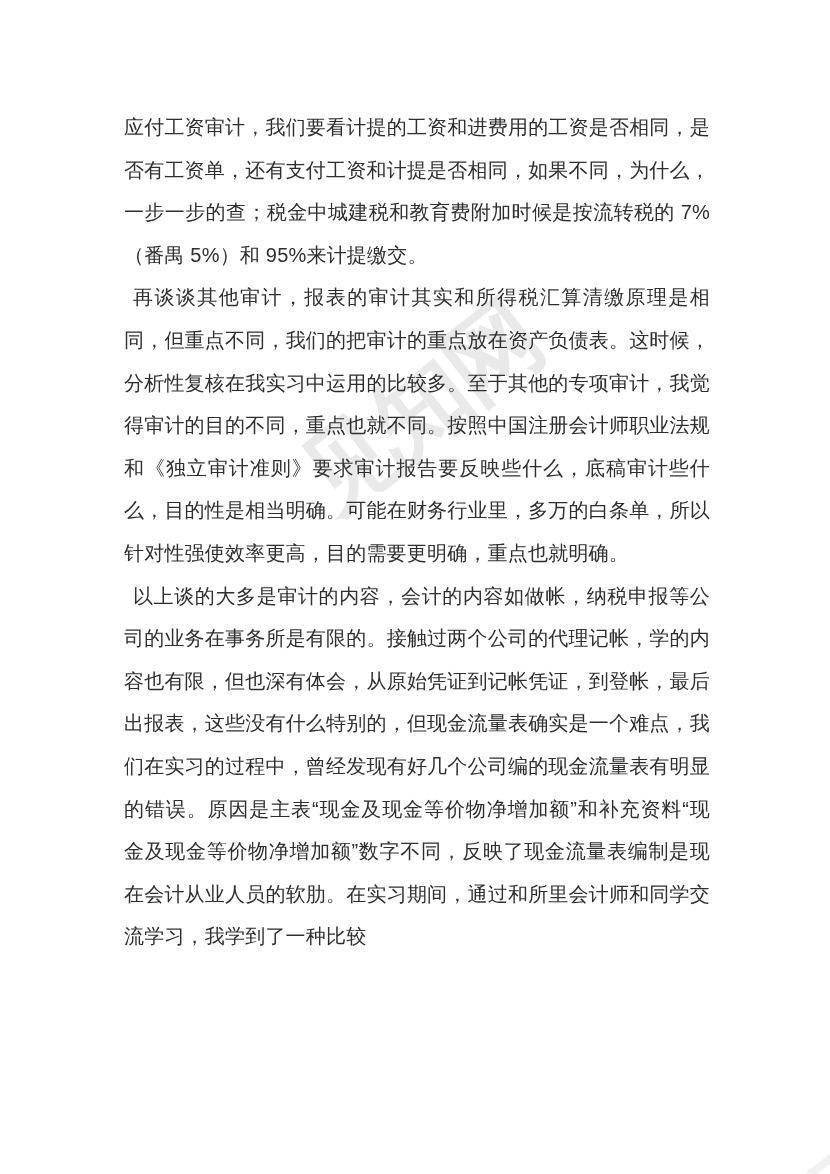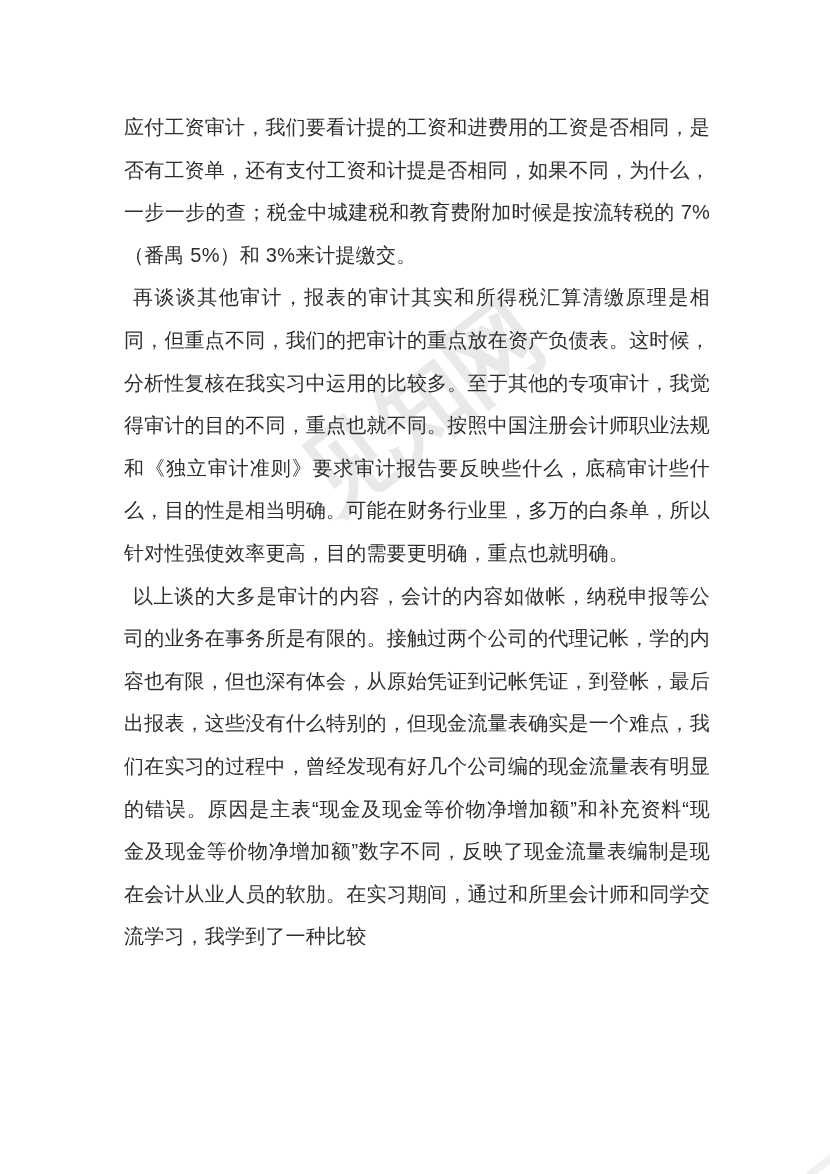--- a/index.html
+++ b/index.html
@@ -69,18 +69,18 @@
 </head>
 <body>
 
 <div class="page">
 
   <div class="watermark wm-center">见知网</div>
 
   <div class="watermark wm-corner">见知网</div>
 
   <div class="doc-body">
-    <p class="para">应付工资审计，我们要看计提的工资和进费用的工资是否相同，是否有工资单，还有支付工资和计提是否相同，如果不同，为什么，一步一步的查；税金中城建税和教育费附加时候是按流转税的 7%（番禺 5%）和 3%来计提缴交。</p>
+    <p class="para">应付工资审计，我们要看计提的工资和进费用的工资是否相同，是否有工资单，还有支付工资和计提是否相同，如果不同，为什么，一步一步的查；税金中城建税和教育费附加时候是按流转税的 7%（番禺 5%）和 95%来计提缴交。</p>
     <p class="para indent">再谈谈其他审计，报表的审计其实和所得税汇算清缴原理是相同，但重点不同，我们的把审计的重点放在资产负债表。这时候，分析性复核在我实习中运用的比较多。至于其他的专项审计，我觉得审计的目的不同，重点也就不同。按照中国注册会计师职业法规和《独立审计准则》要求审计报告要反映些什么，底稿审计些什么，目的性是相当明确。可能在财务行业里，多万的白条单，所以针对性强使效率更高，目的需要更明确，重点也就明确。</p>
     <p class="para indent">以上谈的大多是审计的内容，会计的内容如做帐，纳税申报等公司的业务在事务所是有限的。接触过两个公司的代理记帐，学的内容也有限，但也深有体会，从原始凭证到记帐凭证，到登帐，最后出报表，这些没有什么特别的，但现金流量表确实是一个难点，我们在实习的过程中，曾经发现有好几个公司编的现金流量表有明显的错误。原因是主表“现金及现金等价物净增加额”和补充资料“现金及现金等价物净增加额”数字不同，反映了现金流量表编制是现在会计从业人员的软肋。在实习期间，通过和所里会计师和同学交流学习，我学到了一种比较</p>
   </div>
 
 </div>
 
 </body></html>

